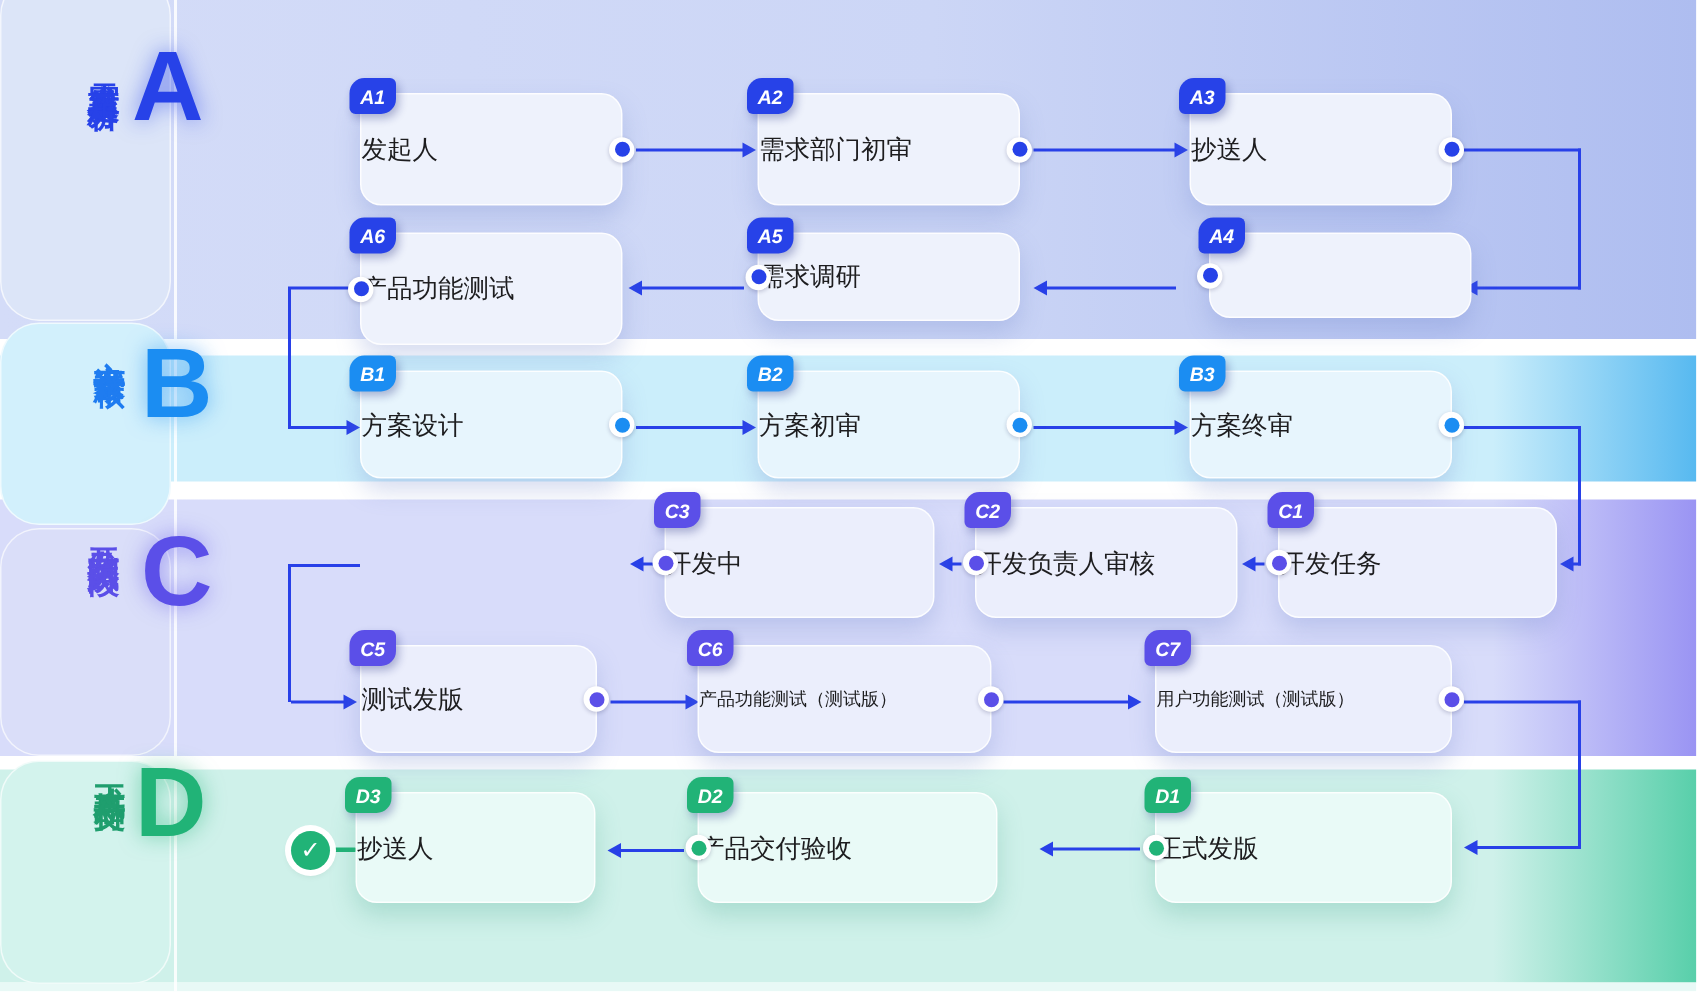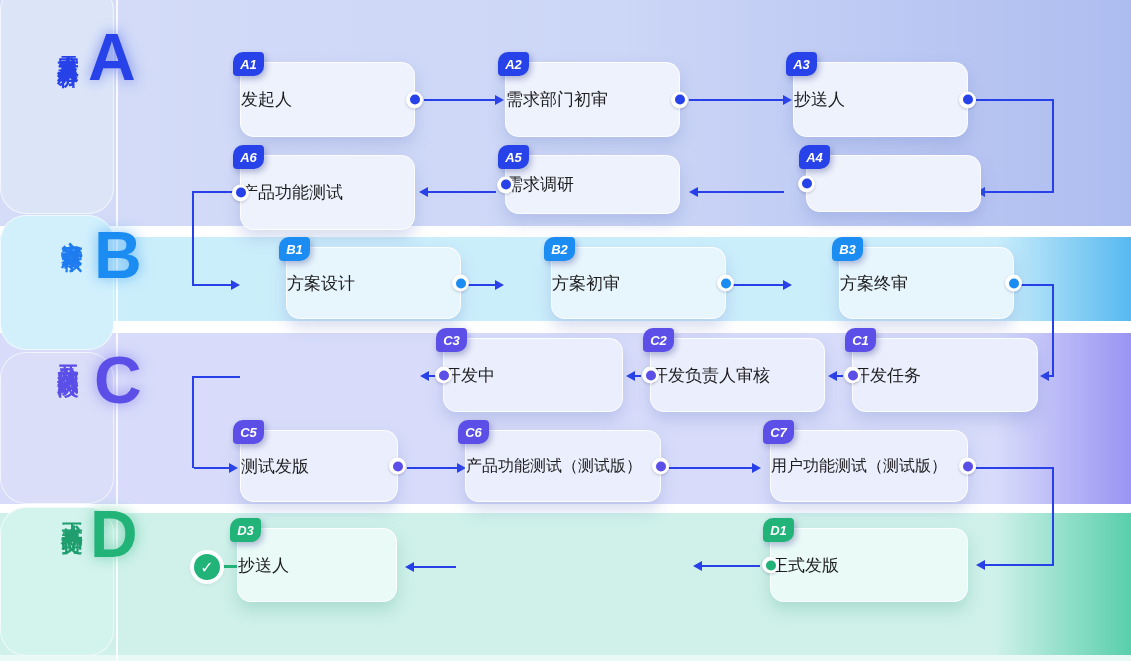--- a/index.html
+++ b/index.html
@@ -30,25 +30,25 @@
   .vl-a{left:58px;top:38px;color:var(--a_accent,#2742e8);}
   .vl-b{left:62px;top:224px;color:#1f7cf0;}
   .vl-c{left:58px;top:348px;color:var(--c_accent,#5b4fe8);}
   .vl-d{left:62px;top:506px;color:#1f9e6e;}
 
   
   .node{position:absolute;border-radius:14px;display:flex;align-items:center;justify-content:flex-start;
         border:1px solid rgba(255,255,255,.85);box-sizing:border-box;
         box-shadow:0 8px 16px rgba(108,130,202,.28);}
   .node.sec-a{background:var(--a_box,#eef2fc);}
-  .node.sec-b{background:var(--b_box,#e7f5fd);margin-left:46px;}
+  .node.sec-b{background:var(--b_box,#e7f5fd);}
   .node.sec-c{background:var(--c_box,#ebeefc);}
   .node.sec-d{background:var(--d_box,#e9faf7);box-shadow:0 8px 16px rgba(60,160,130,.25);}
   .node-label{font-size:17px;font-weight:500;color:#1d1d1f;white-space:nowrap;}
-  .node.long .node-label{font-size:16px;}
+  .node.long .node-label{font-size:12px;}
   .badge{position:absolute;left:-8px;top:-11px;width:31px;height:24px;border-radius:10px 4px 10px 4px;
          color:#fff;font-size:13px;font-weight:700;font-style:italic;display:flex;align-items:center;justify-content:center;
          box-shadow:2px 3px 6px rgba(20,30,120,.3);}
   .sec-a .badge{background:var(--a_accent,#2742e8);}
   .sec-b .badge{background:var(--b_accent,#1b8df2);}
   .sec-c .badge{background:var(--c_accent,#5b4fe8);}
   .sec-d .badge{background:var(--d_accent,#21b377);}
   .dot{position:absolute;width:17px;height:17px;background:#fff;border-radius:50%;top:50%;transform:translateY(-50%);
        box-shadow:0 1px 3px rgba(0,0,60,.2);}
   .dot::after{content:"";position:absolute;left:3.5px;top:3.5px;width:10px;height:10px;border-radius:50%;}
@@ -221,20 +221,25 @@
     <span class="badge">C7</span>
     <span class="node-label">用户功能测试（测试版）</span>
     <span class="dot dot-r"></span>
   </div>
 
   <div class="node sec-d" style="left:770px;top:528px;width:198px;height:74px">
     <span class="badge">D1</span>
     <span class="node-label">正式发版</span>
     <span class="dot dot-l"></span>
   </div>
+  <div class="node sec-d" style="left:465px;top:528px;width:200px;height:74px">
+    <span class="badge">D2</span>
+    <span class="node-label">产品交付验收</span>
+    <span class="dot dot-l"></span>
+  </div>
   <div class="node sec-d" style="left:237px;top:528px;width:160px;height:74px">
     <span class="badge">D3</span>
     <span class="node-label">抄送人</span>
   </div>
 
   <div class="check">✓</div>
 
 </div>
 
 </body></html>

